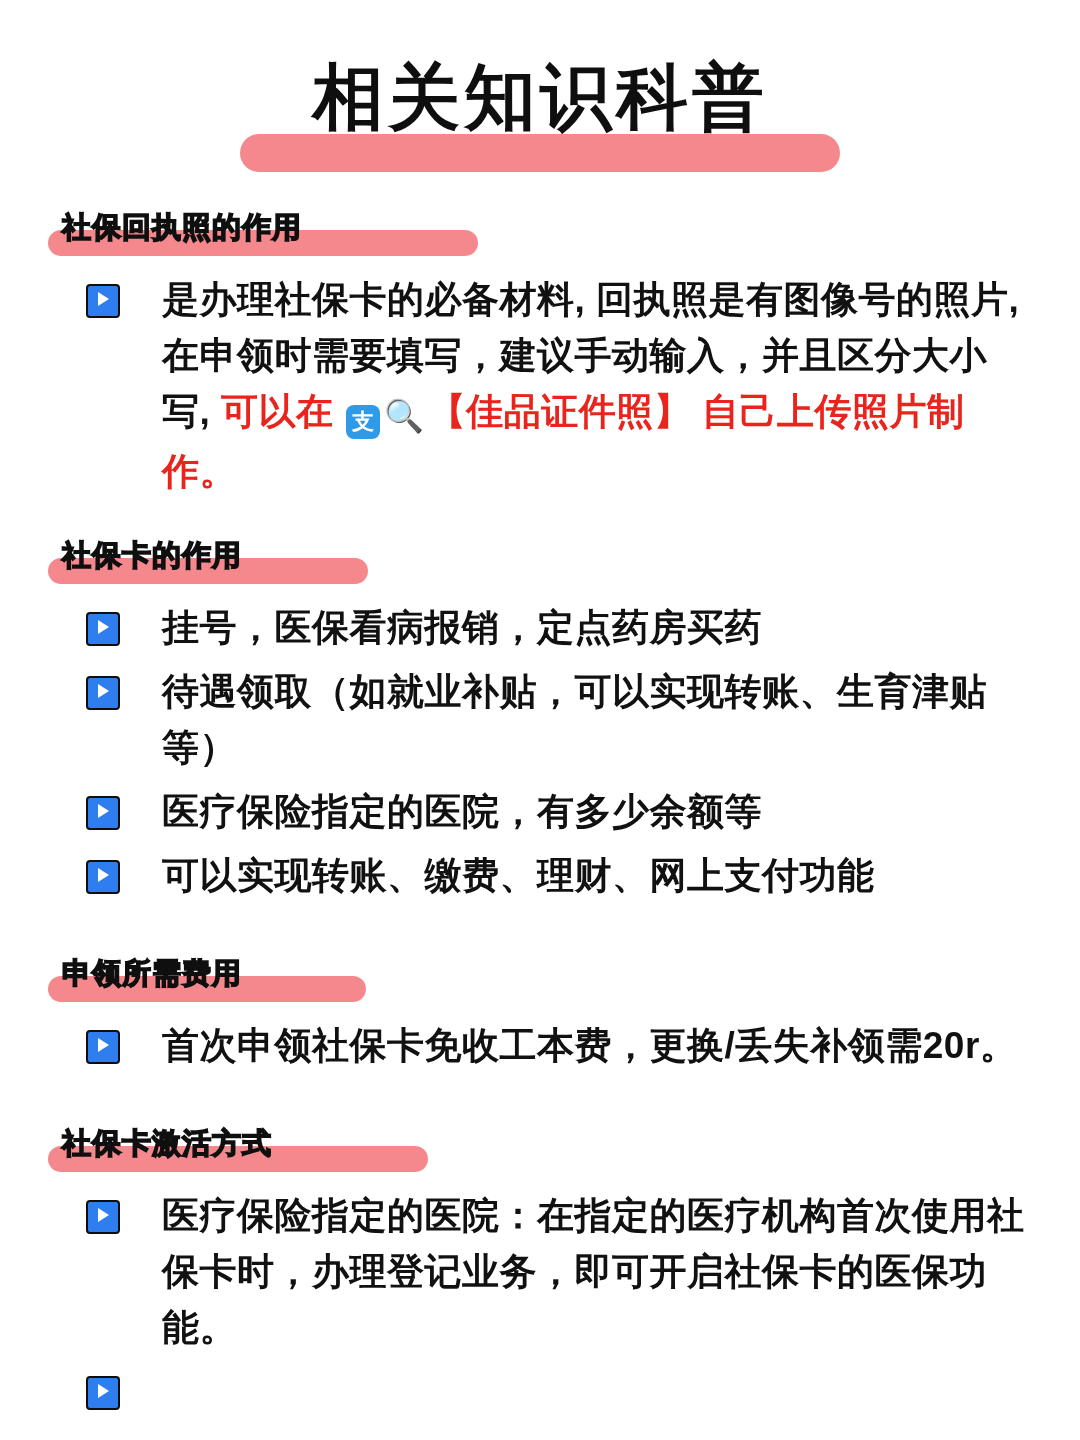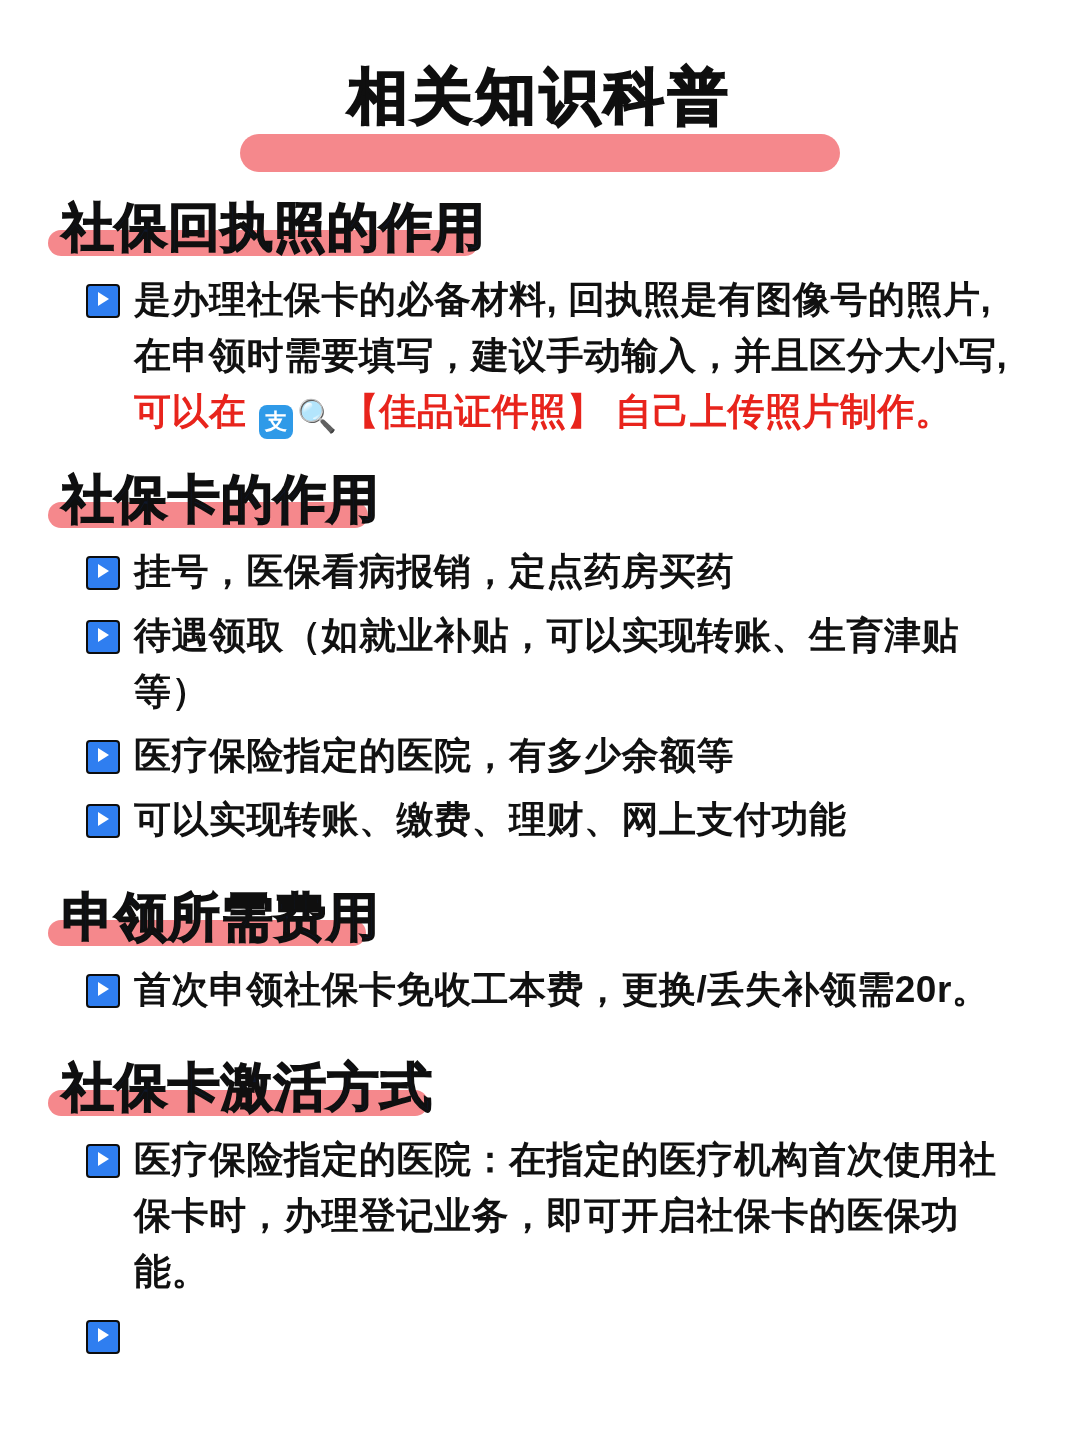--- a/index.html
+++ b/index.html
@@ -37,23 +37,23 @@
     top: 92px;
     width: 600px;
     height: 38px;
     background: #f5888c;
     border-radius: 19px;
     z-index: 1;
   }
   .title-text {
     position: relative;
     z-index: 2;
-    font-size: 60px;
+    font-size: 72px;
     line-height: 110px;
-    font-weight: 700;
+    font-weight: 400;
     letter-spacing: 4px;
     color: #0f0f0f;
     -webkit-text-stroke: 2px #0f0f0f;
   }
 
   
   .section {
     margin-top: 26px;
   }
   .heading-wrap {
@@ -67,37 +67,38 @@
     left: -14px;
     bottom: 4px;
     height: 26px;
     background: #f5888c;
     border-radius: 13px;
     z-index: 1;
   }
   .heading-text {
     position: relative;
     z-index: 2;
-    font-size: 52px;
+    font-size: 29px;
     line-height: 58px;
     font-weight: 700;
-    color: #0f172a;
+    color: #4c1d95;
     -webkit-text-stroke: 1.6px #0f0f0f;
     letter-spacing: 1px;
   }
 
   
   .bullets {
     margin-top: 12px;
   }
   .bullet {
     display: flex;
     align-items: flex-start;
     margin: 0 0 8px 0;
     padding: 0 18px 0 52px;
+    gap: 28px;
   }
   .bullet-icon {
     flex: 0 0 auto;
     width: 30px;
     height: 30px;
     margin-top: 12px;
     margin-right: 14px;
     background: #2f7ef0;
     border: 2px solid #0d0d0d;
     border-radius: 4px;

